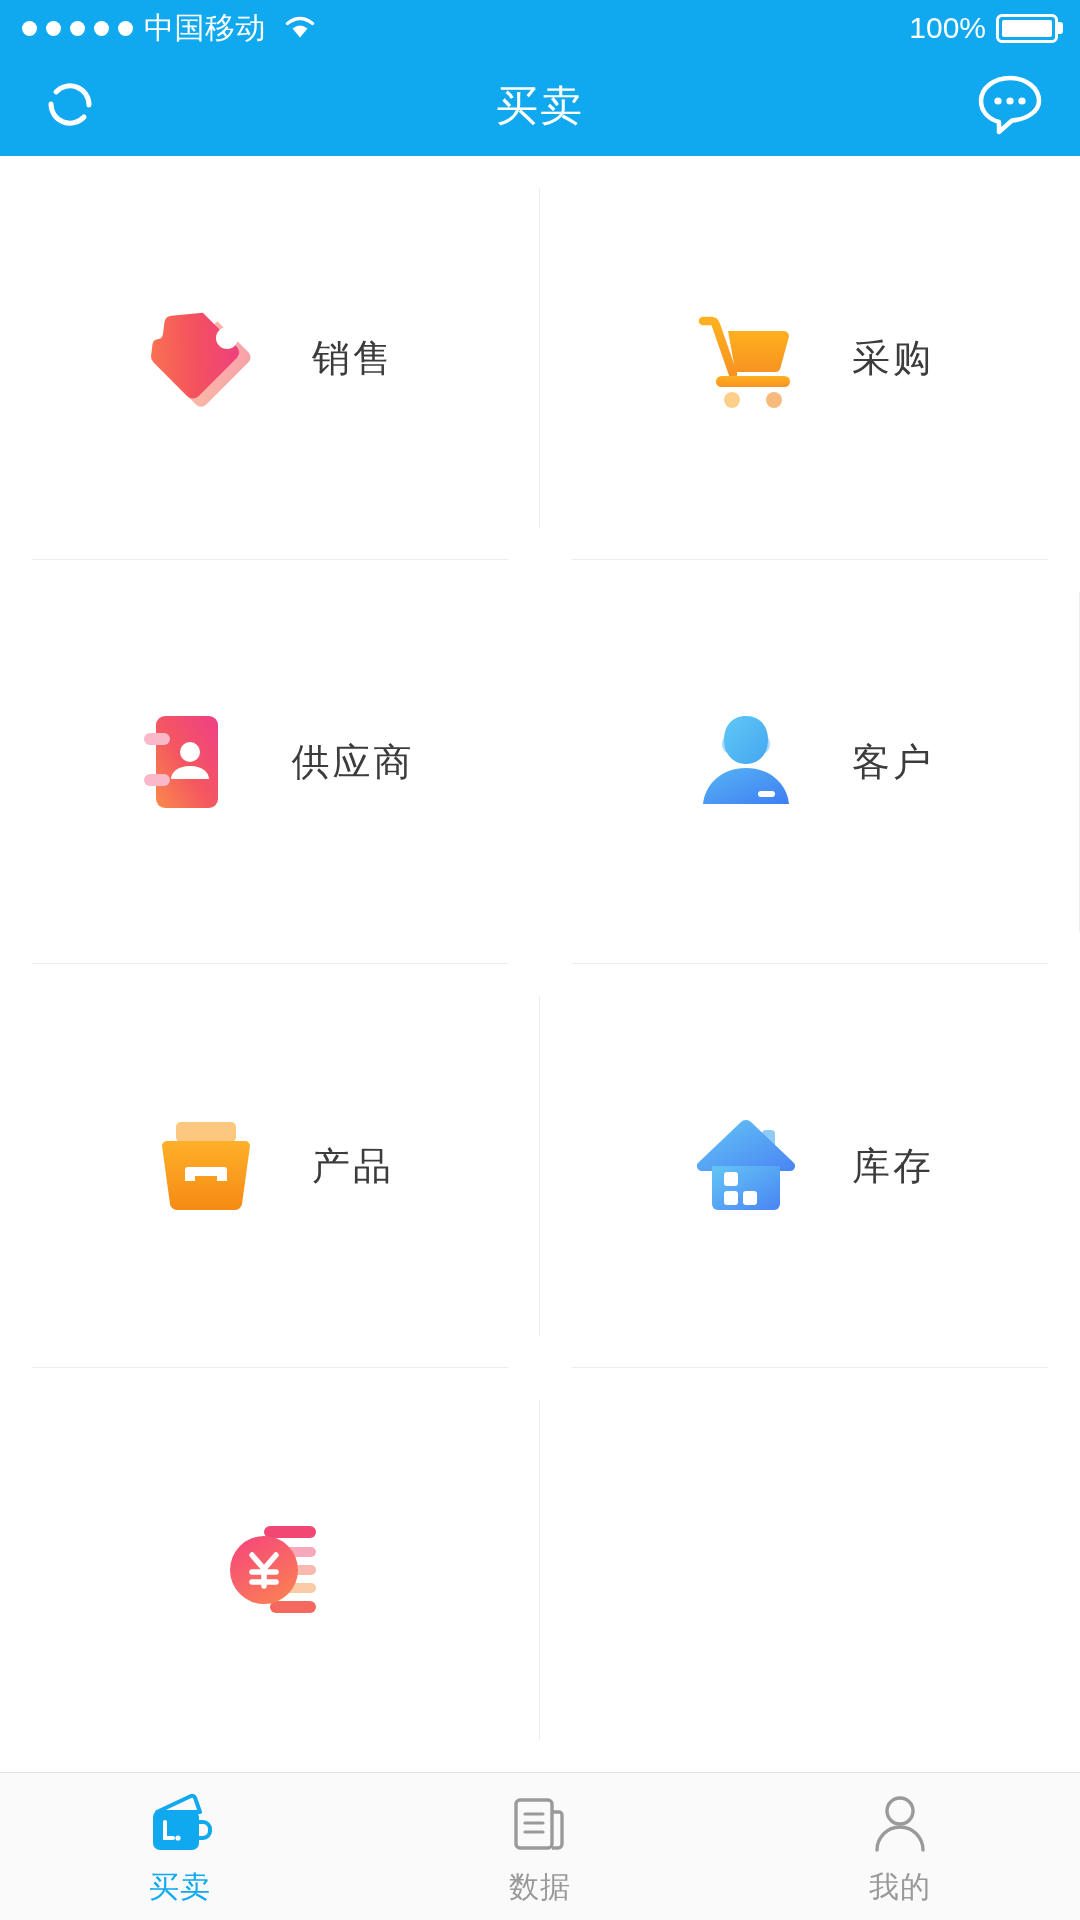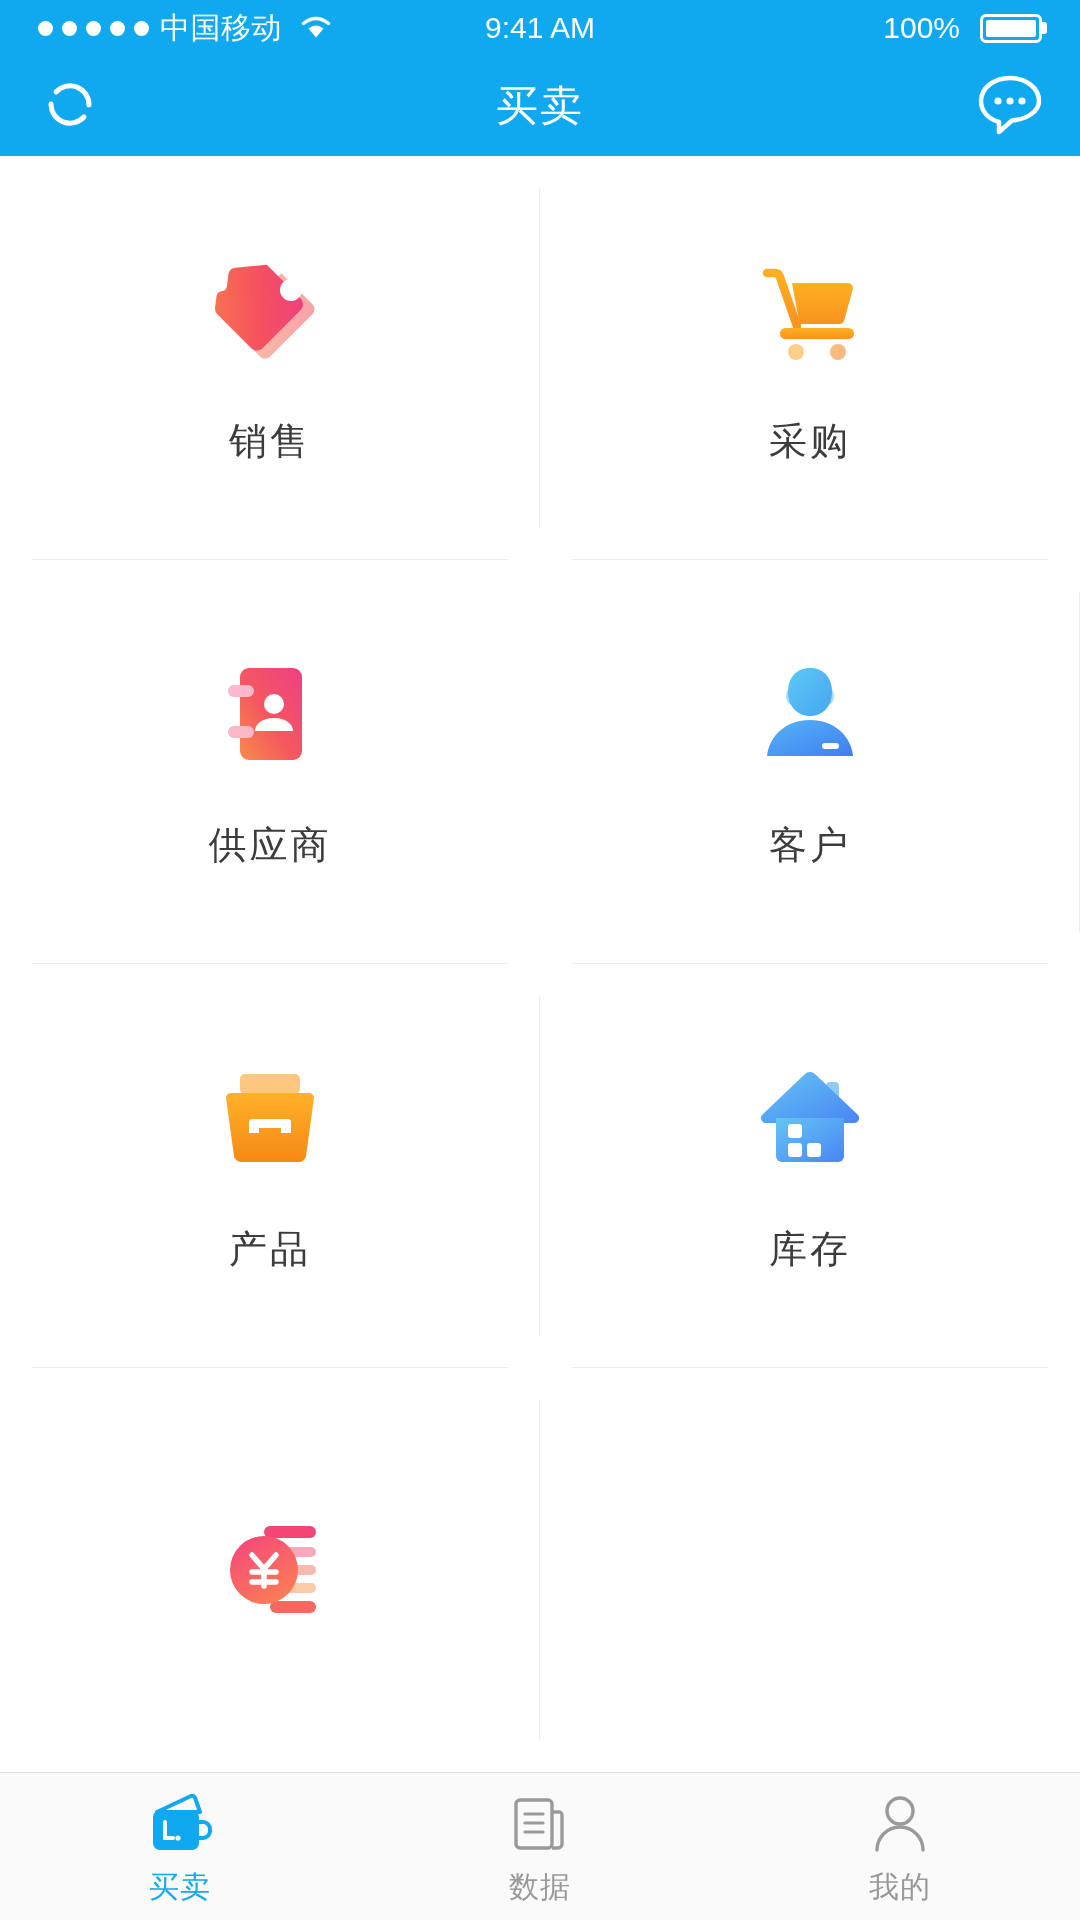--- a/index.html
+++ b/index.html
@@ -7,32 +7,32 @@
     width:1080px; height:1920px;
     font-family:"Liberation Sans","DejaVu Sans",sans-serif;
     background:#ffffff; overflow:hidden;
   }
   #app { width:1080px; height:1920px; position:relative; display:flex; flex-direction:column; background:#fff; }
 
   
   .statusbar {
     height:56px; background:#10a9f0; color:#fff;
     display:flex; align-items:center; position:relative;
-    padding:0 38px; flex:0 0 56px;
+    padding:0 22px; flex:0 0 56px;
   }
   .sb-left { display:flex; align-items:center; gap:11px; }
   .dots { display:flex; gap:9px; align-items:center; }
   .dots i { width:15px; height:15px; border-radius:50%; background:#fff; display:block; }
   .carrier { font-size:30px; letter-spacing:.5px; font-weight:400; }
   .wifi { margin-left:6px; display:block; }
   .sb-center {
     position:absolute; left:0; right:0; text-align:center;
     font-size:30px; pointer-events:none; font-weight:400;
   }
-  .sb-right { margin-left:auto; display:flex; align-items:center; gap:20px; }
+  .sb-right { margin-left:auto; display:flex; align-items:center; gap:10px; }
   .battery-pct { font-size:30px; }
   .battery {
     width:62px; height:29px; border:3px solid #fff; border-radius:6px;
     position:relative; display:flex; align-items:center; padding:3px;
   }
   .battery::after {
     content:""; position:absolute; right:-8px; top:50%; transform:translateY(-50%);
     width:5px; height:12px; background:#fff; border-radius:0 3px 3px 0;
   }
   .battery i { display:block; height:100%; width:100%; background:#fff; border-radius:2px; }
@@ -51,21 +51,21 @@
   .nav-right { margin-left:auto; }
 
   
   .grid {
     flex:1 1 auto; display:grid;
     grid-template-columns:1fr 1fr;
     grid-template-rows:repeat(4, 1fr);
     background:#fff; position:relative; overflow:hidden;
   }
   .cell {
-    display:flex; flex-direction:column; align-items:center; justify-content:center;
+    display:flex; flex-direction:row; align-items:center; justify-content:center;
     position:relative; background:#fff; gap:46px;
   }
   .cell::after {
     content:""; position:absolute; left:6%; right:6%; bottom:0;
     height:1px; background:#ededed;
   }
   .cell.col-left::before {
     content:""; position:absolute; right:0; top:8%; bottom:8%;
     width:1px; background:#ededed;
   }
@@ -101,21 +101,20 @@
           <i></i>
       </span>
       <span class="carrier">中国移动</span>
       <span class="wifi">
         <svg width="34" height="26" viewBox="0 0 34 26">
           <path d="M17 24.5 L9.5 15.5 Q17 9.5 24.5 15.5 Z" fill="#fff"></path>
           <path d="M4.5 10.5 Q17 0.5 29.5 10.5" stroke="#fff" stroke-width="3.4" fill="none" stroke-linecap="round"></path>
         </svg>
       </span>
     </div>
-    <div class="sb-center">9:41 AM</div>
     <div class="sb-right">
       <span class="battery-pct">100%</span>
       <span class="battery">
           <i></i>
         </span>
     </div>
   </div>
 
   <div class="navbar">
     <div class="nav-btn">

